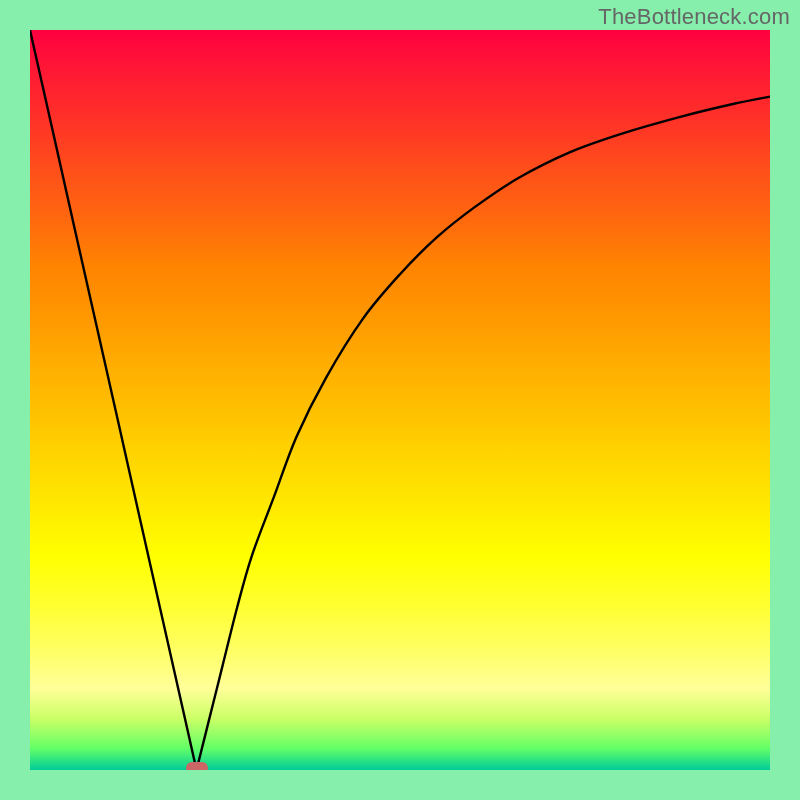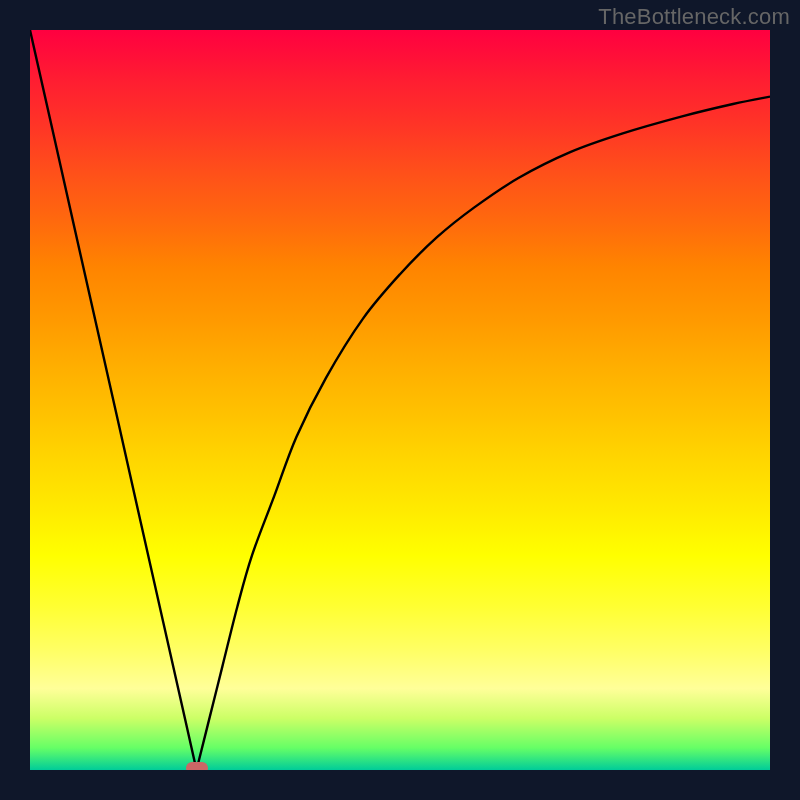--- a/index.html
+++ b/index.html
@@ -10,21 +10,21 @@
     background: #000;
     overflow: hidden;
     font-family: Arial, Helvetica, sans-serif;
   }
   .frame {
     position: absolute;
     top: 0;
     left: 0;
     width: 800px;
     height: 800px;
-    background: #0f172a;
+    background: #86efac;
   }
   .plot {
     position: absolute;
     top: 30px;
     left: 30px;
     width: 740px;
     height: 740px;
     overflow: hidden;
   }
   .gradient {

